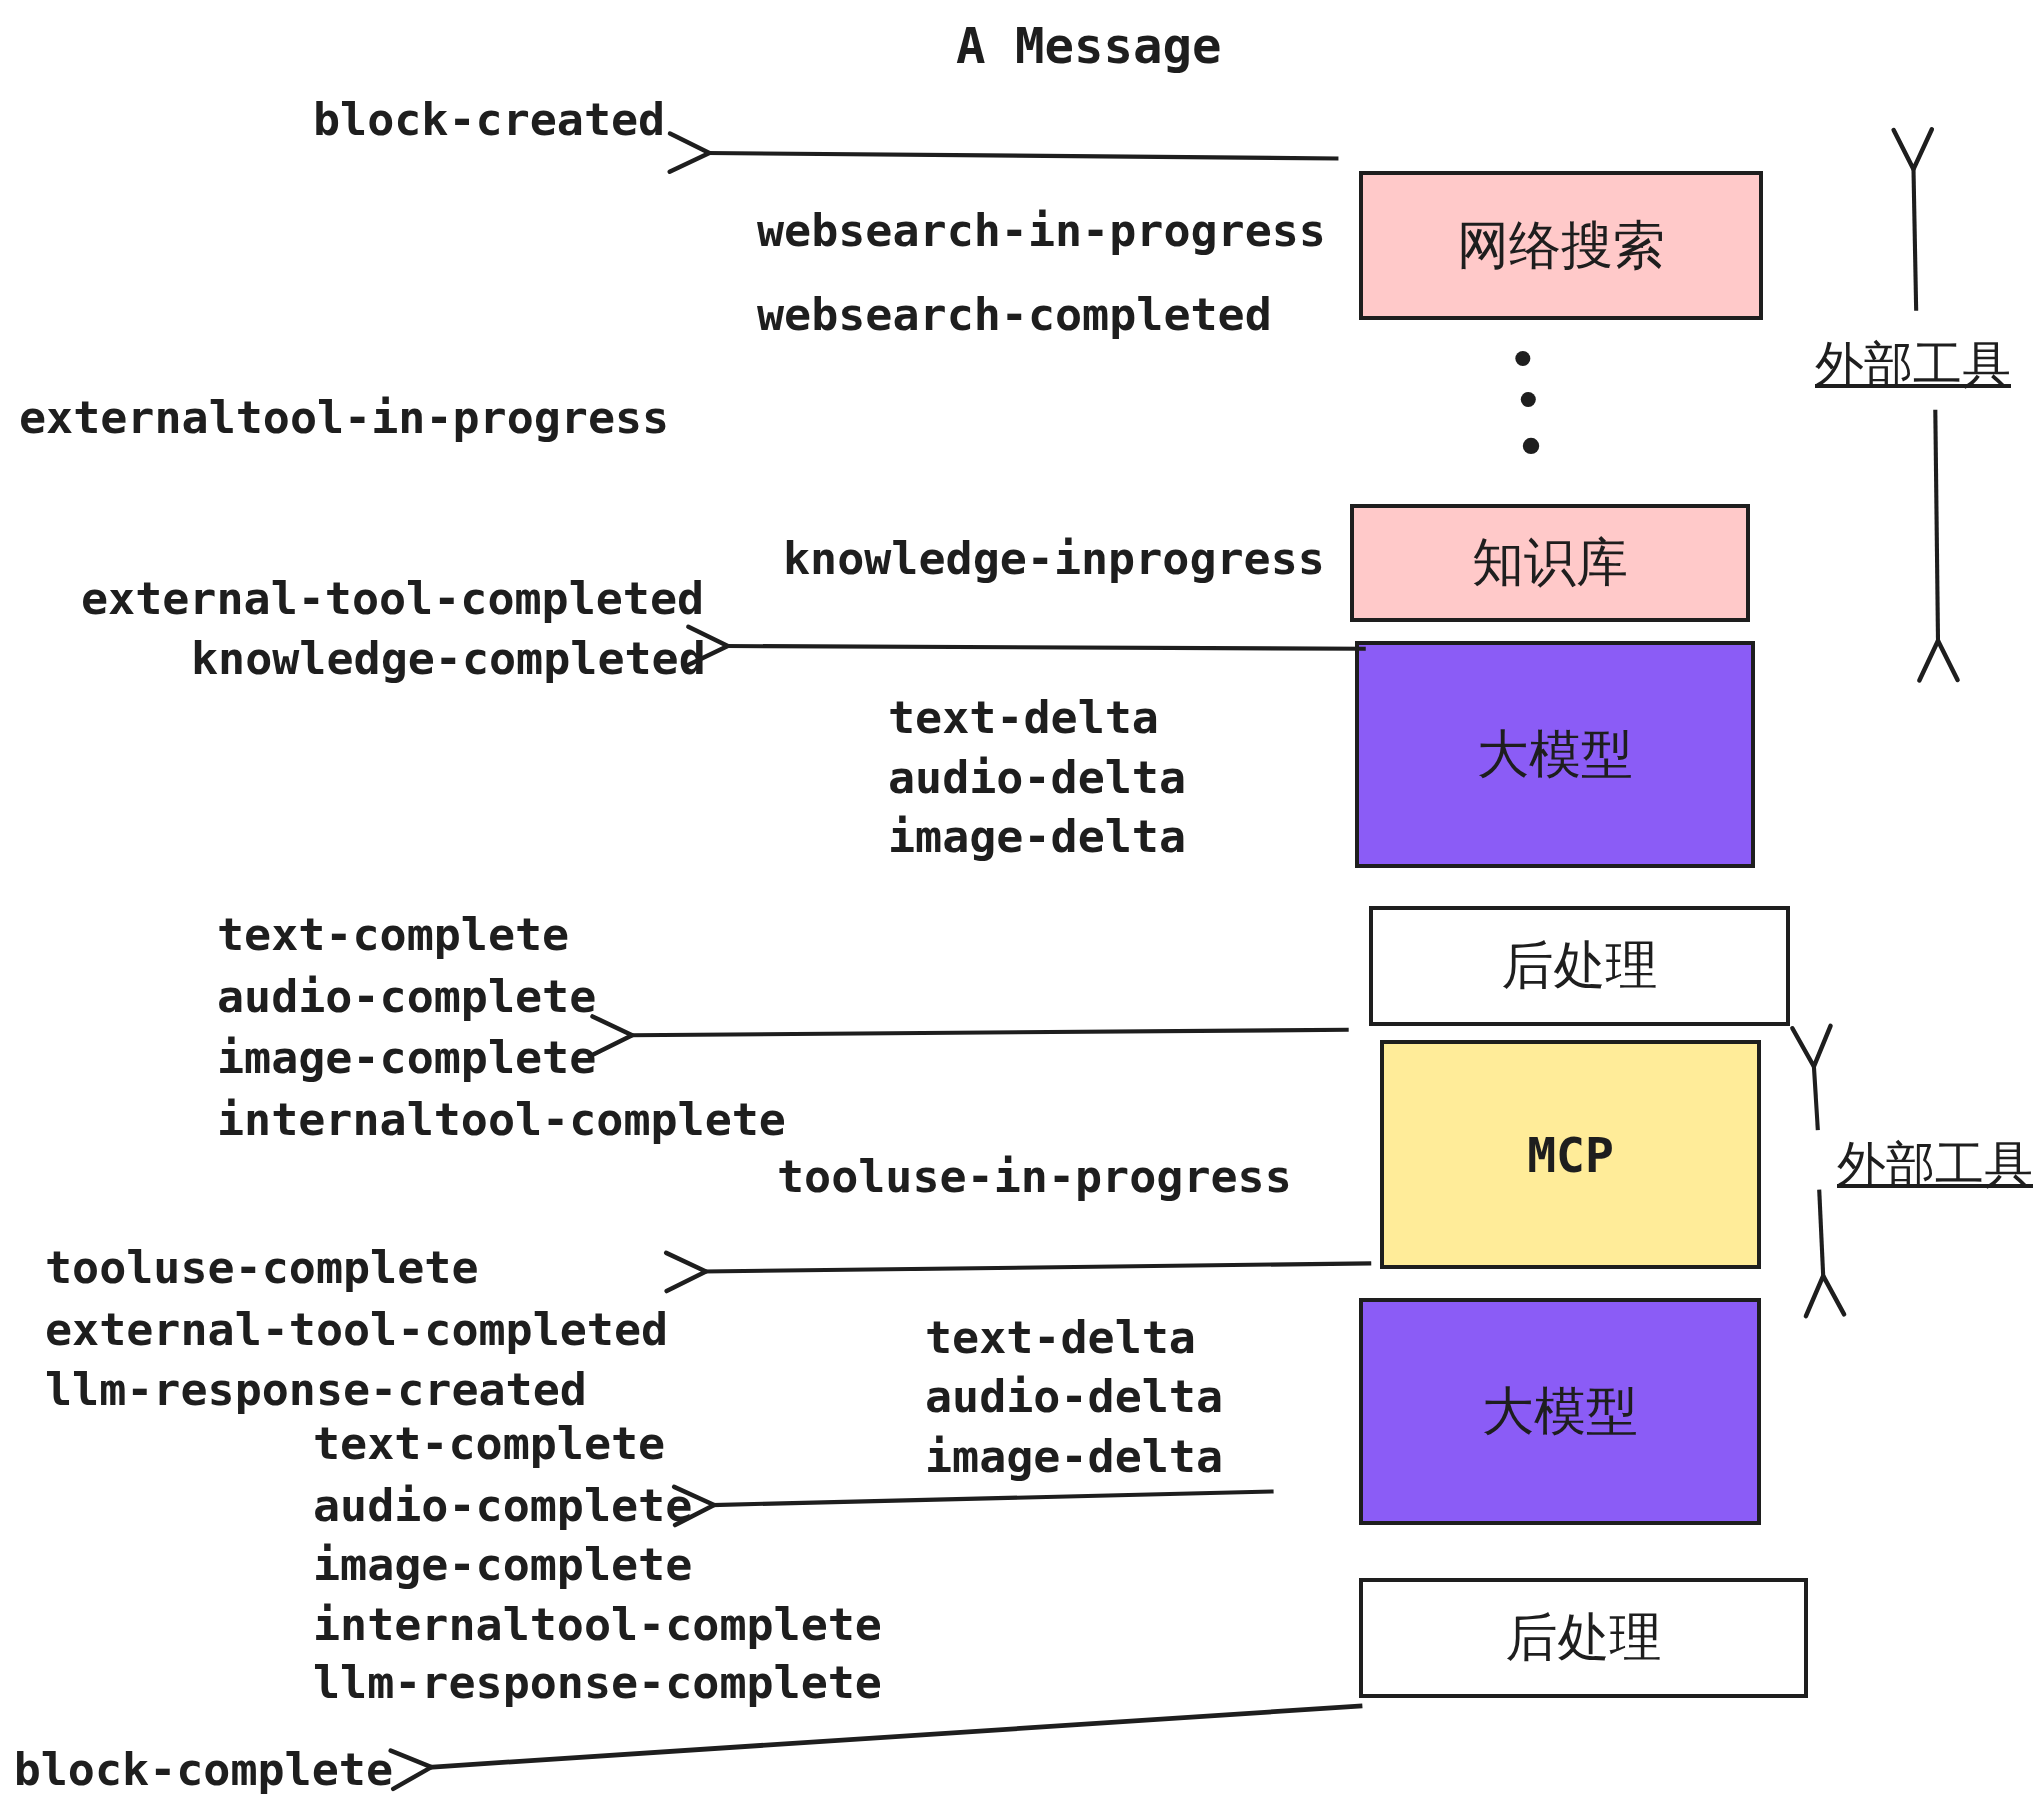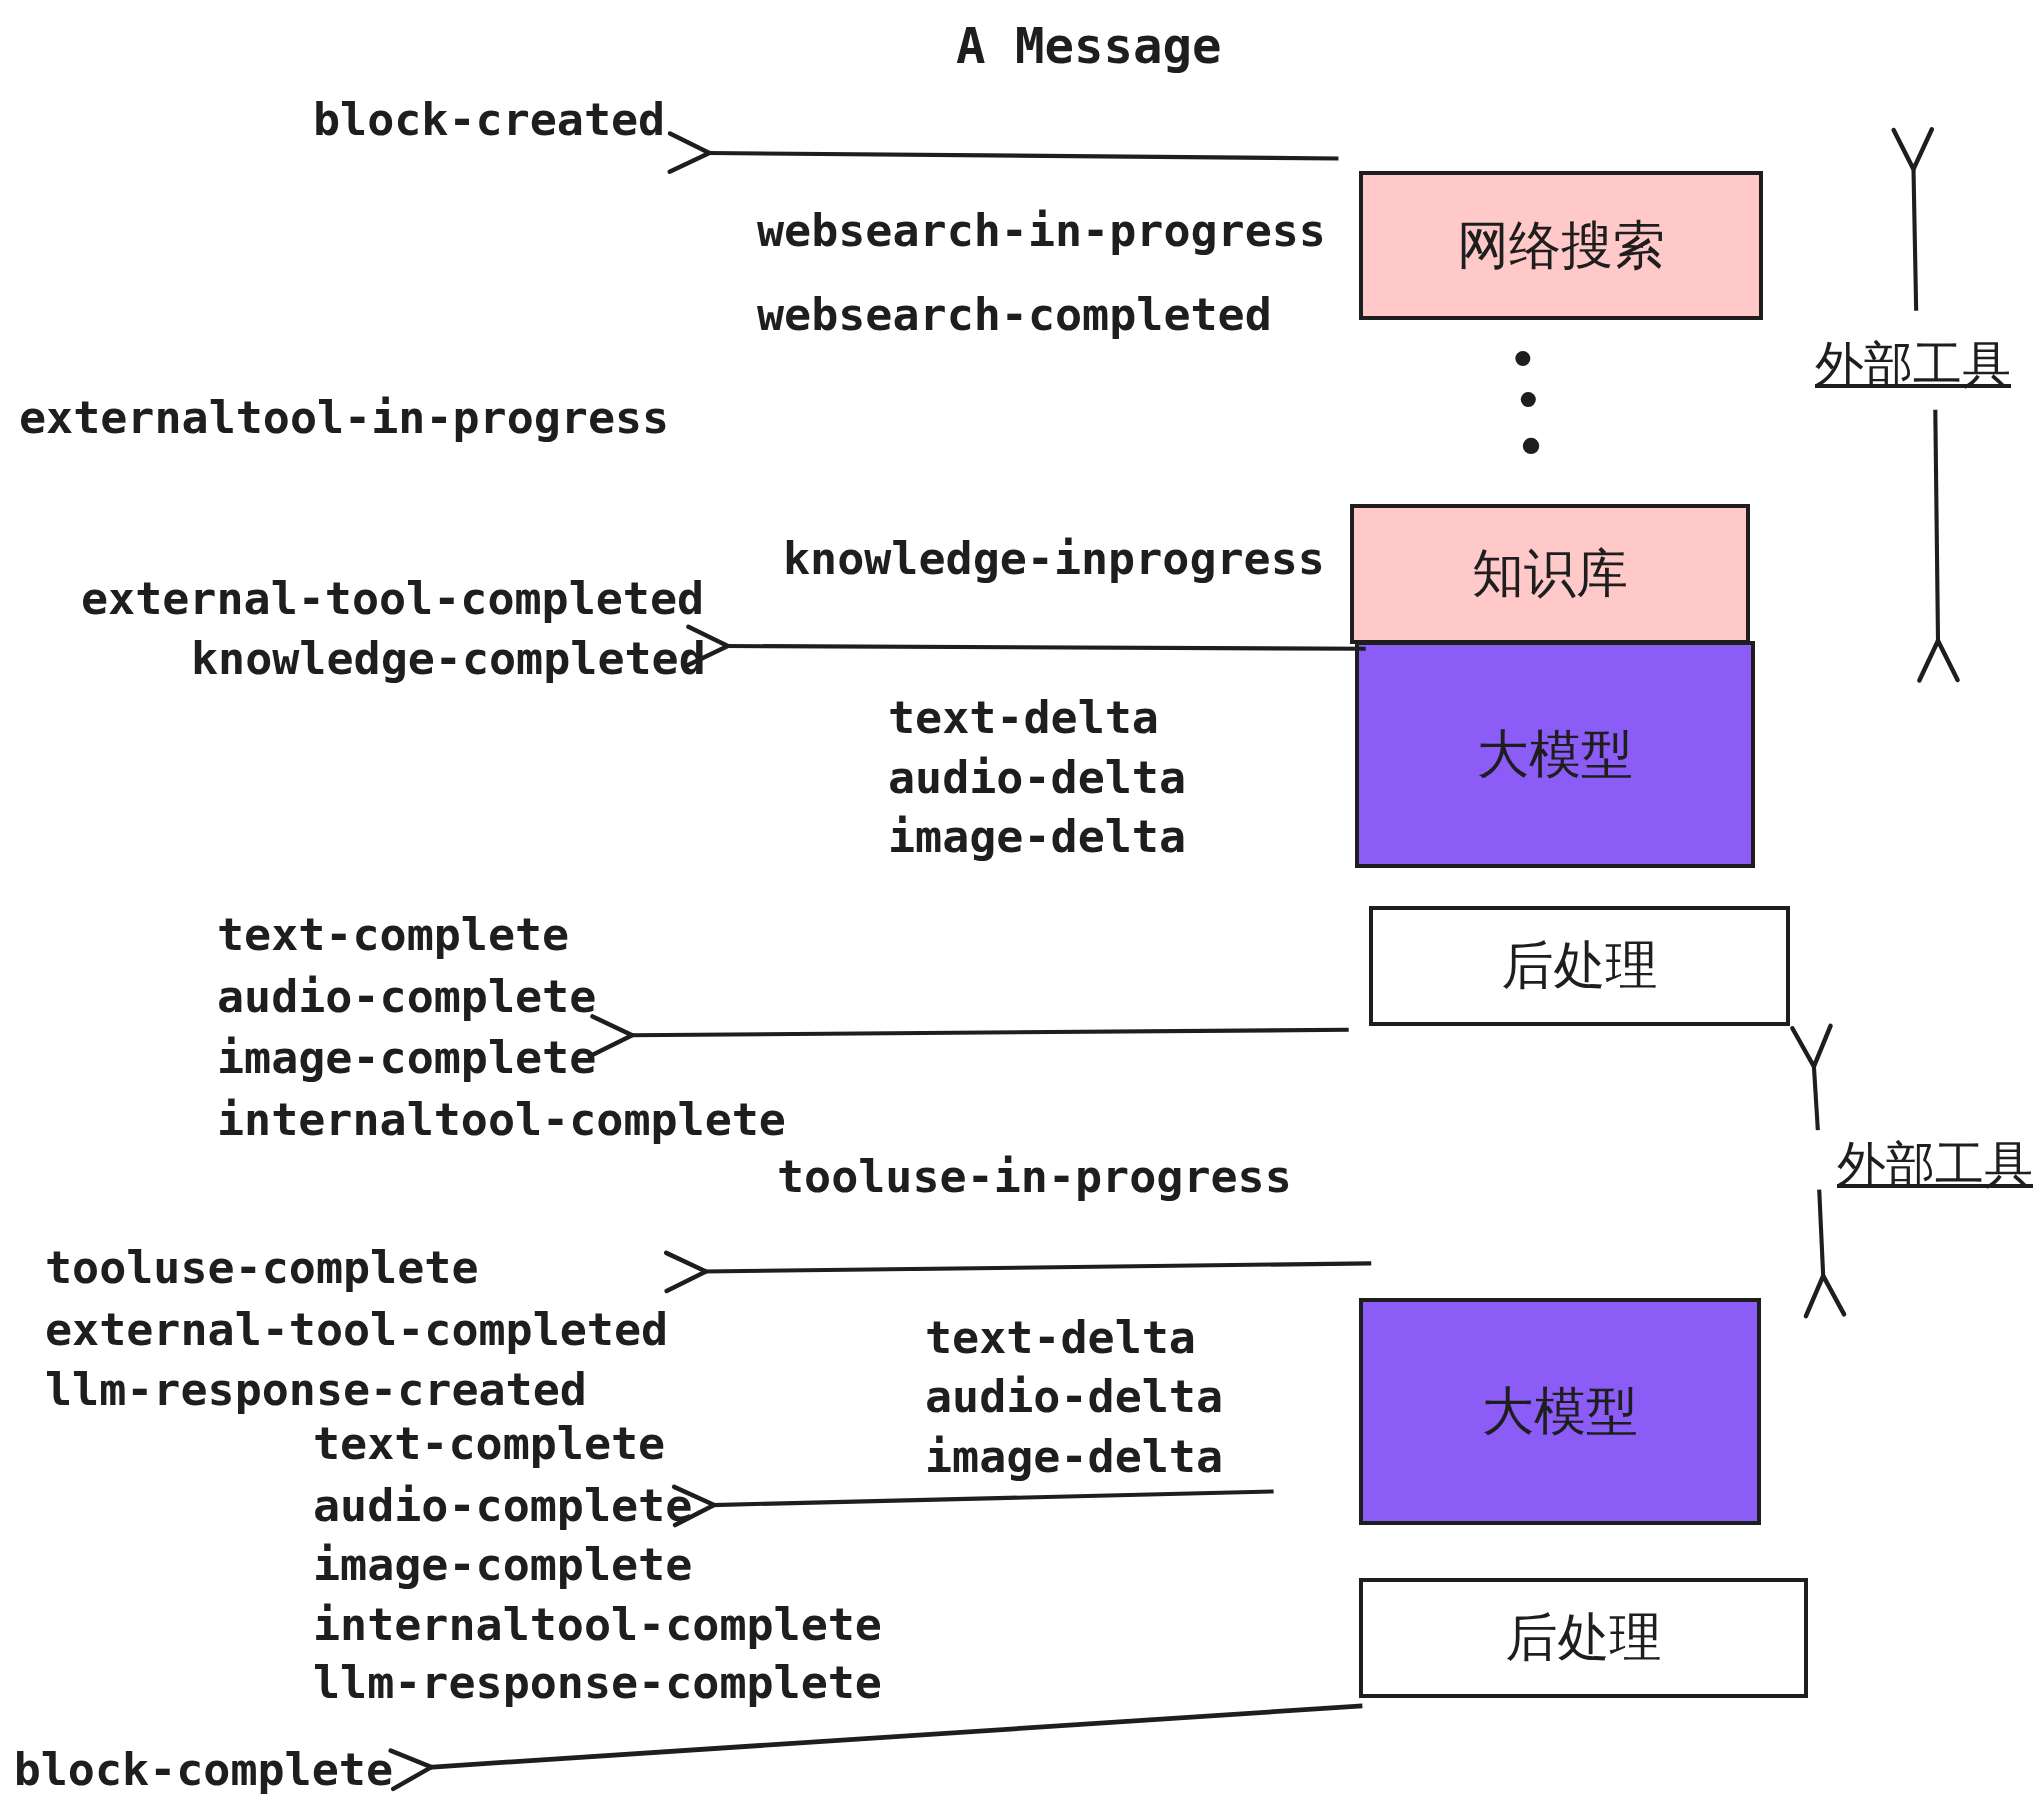--- a/index.html
+++ b/index.html
@@ -107,28 +107,31 @@
   <div class="evt" style="left:313px;  top:1483px;">audio-complete</div>
   <div class="evt" style="left:313px;  top:1542px;">image-complete</div>
   <div class="evt" style="left:313px;  top:1602px;">internaltool-complete</div>
   <div class="evt" style="left:313px;  top:1660px;">llm-response-complete</div>
 
   <div class="evt" style="left:13.7px;   top:1747px;">block-complete</div>
 
   <div class="node pink" style="left:1359px; top:171px;  width:404px; height:149px;">
     <span class="lbl">网络搜索</span>
   </div>
-  <div class="node pink" style="left:1350px; top:504px;  width:400px; height:140px;">
+  <div class="node pink" style="left:1350px; top:504px;  width:400px; height:118px;">
     <span class="lbl">知识库</span>
   </div>
   <div class="node green" style="left:1355px; top:641px;  width:400px; height:227px;">
     <span class="lbl">大模型</span>
   </div>
   <div class="node white" style="left:1369px; top:906px; width:421px; height:120px;">
     <span class="lbl">后处理</span>
+  </div>
+  <div class="node yellow" style="left:1380px; top:1040px; width:381px; height:229px;">
+    <span class="lbl mono">MCP</span>
   </div>
   <div class="node green" style="left:1359px; top:1298px; width:402px; height:227px;">
     <span class="lbl">大模型</span>
   </div>
   <div class="node white" style="left:1359px; top:1578px; width:449px; height:120px;">
     <span class="lbl">后处理</span>
   </div>
 
   <div class="annot" style="left:1815px; top:332px;">外部工具</div>
   <div class="annot" style="left:1837px; top:1132px;">外部工具</div>

